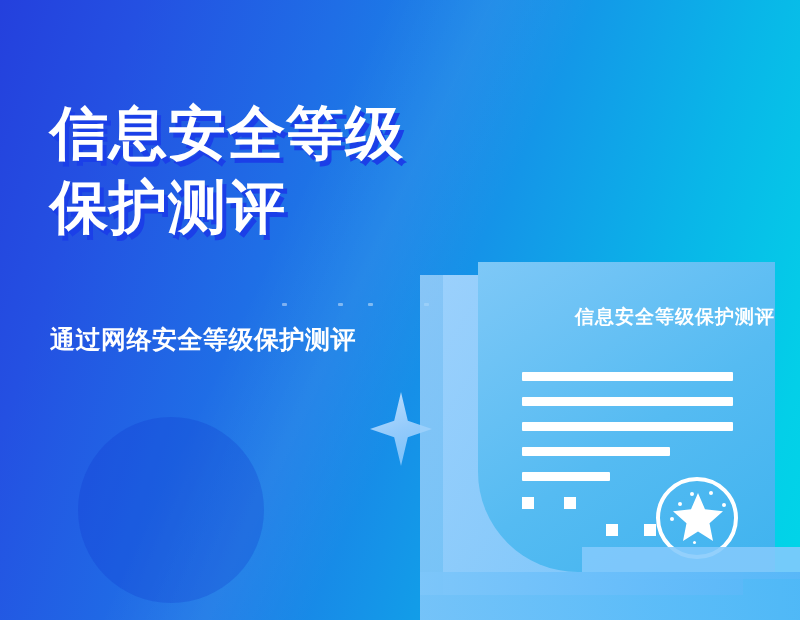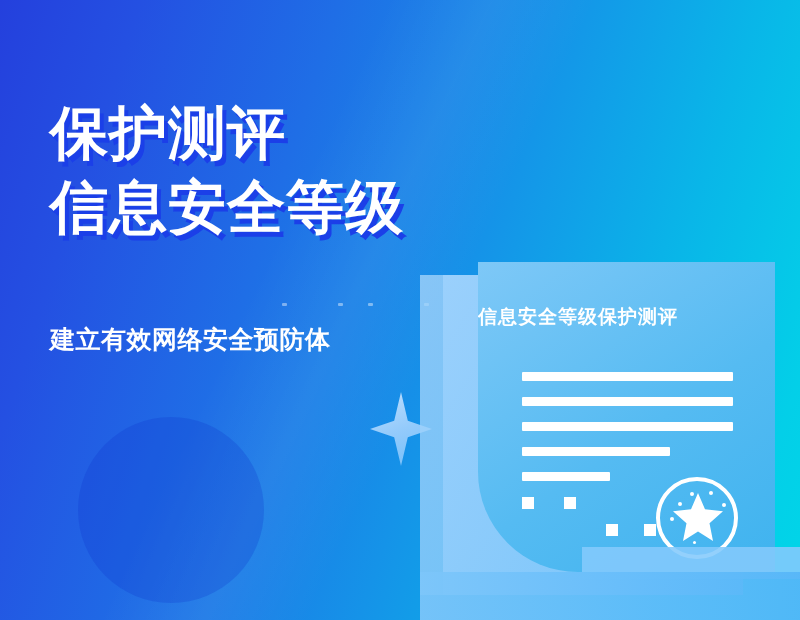--- a/index.html
+++ b/index.html
@@ -120,21 +120,21 @@
     left: 478px; top: 262px;
     width: 297px; height: 310px;
     background: linear-gradient(145deg, #7ec8f7 0%, #55bbf2 55%, #3fb3ef 100%);
     border-radius: 0 0 0 100px;
     overflow: hidden;
   }
 
   .card-title {
     position: absolute;
     left: 0; right: 0; top: 42px;
-    text-align: left;
+    text-align: right;
     color: #ffffff;
     font-size: 19px;
     font-weight: bold;
     letter-spacing: 1px;
     white-space: nowrap;
   }
 
   .card-lines { position: absolute; left: 44px; top: 110px; }
   .card-lines .ln {
     background: #ffffff;
@@ -242,21 +242,21 @@
         <span class="spark s5"></span>
         <span class="spark s6"></span>
       </div>
     </div>
 
     <div class="bottom-band-2"></div>
     <div class="bottom-band"></div>
   </div>
 
   <div class="headline">
+    <span class="line">信息安全等级</span>
     <span class="line">保护测评</span>
-    <span class="line">信息安全等级</span>
   </div>
 
   <div class="subhead">
-    <span class="line">建立有效网络安全预防体</span>
+    <span class="line">通过网络安全等级保护测评</span>
   </div>
 
 </div>
 
 </body></html>

